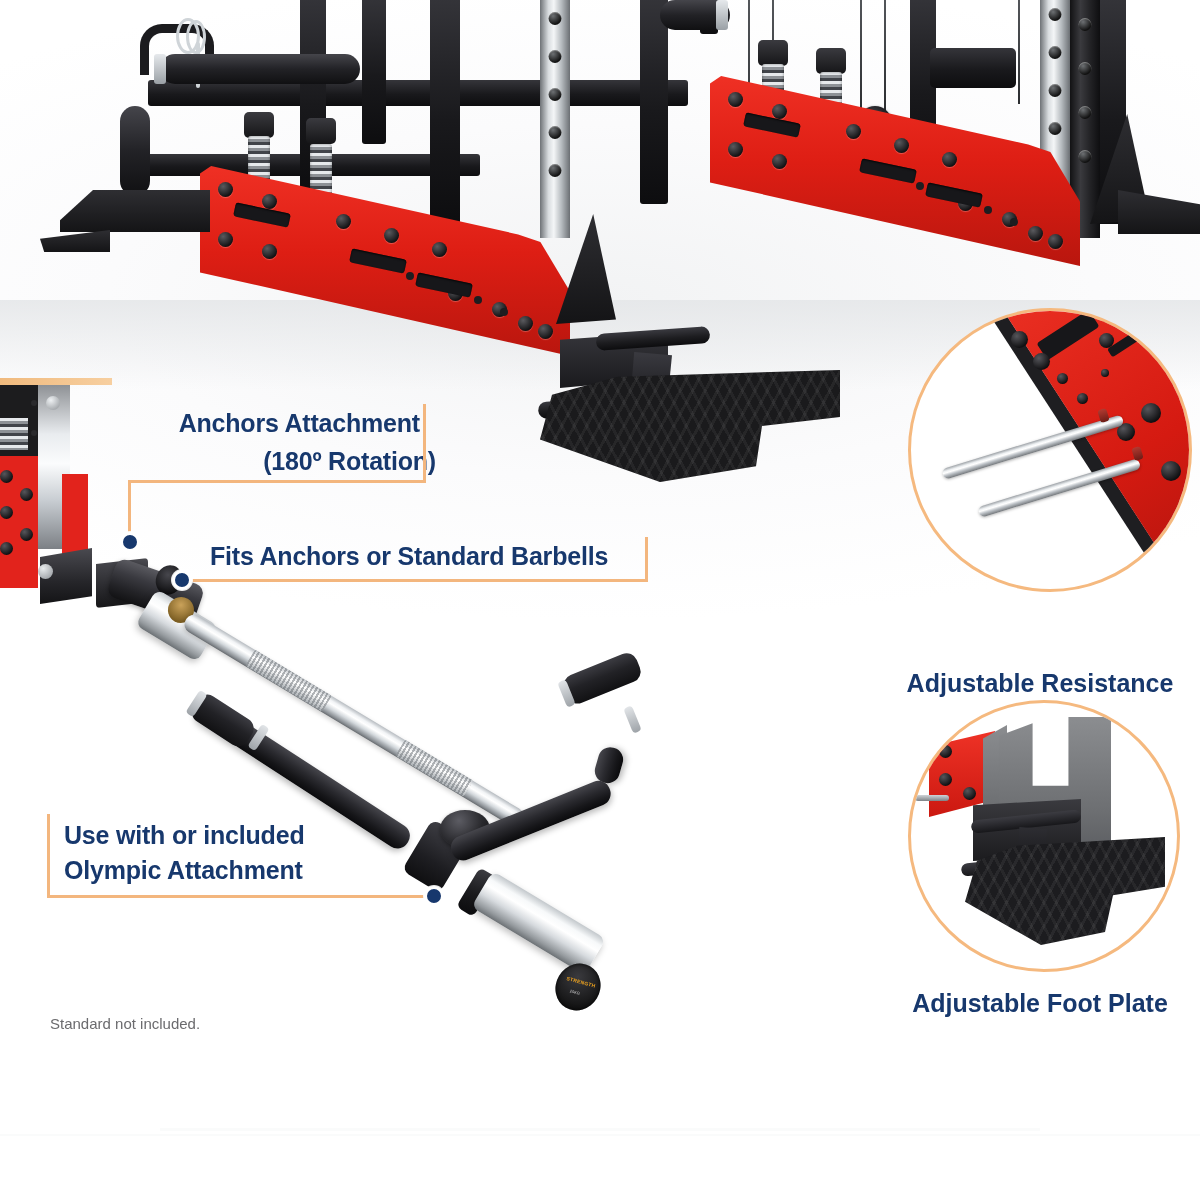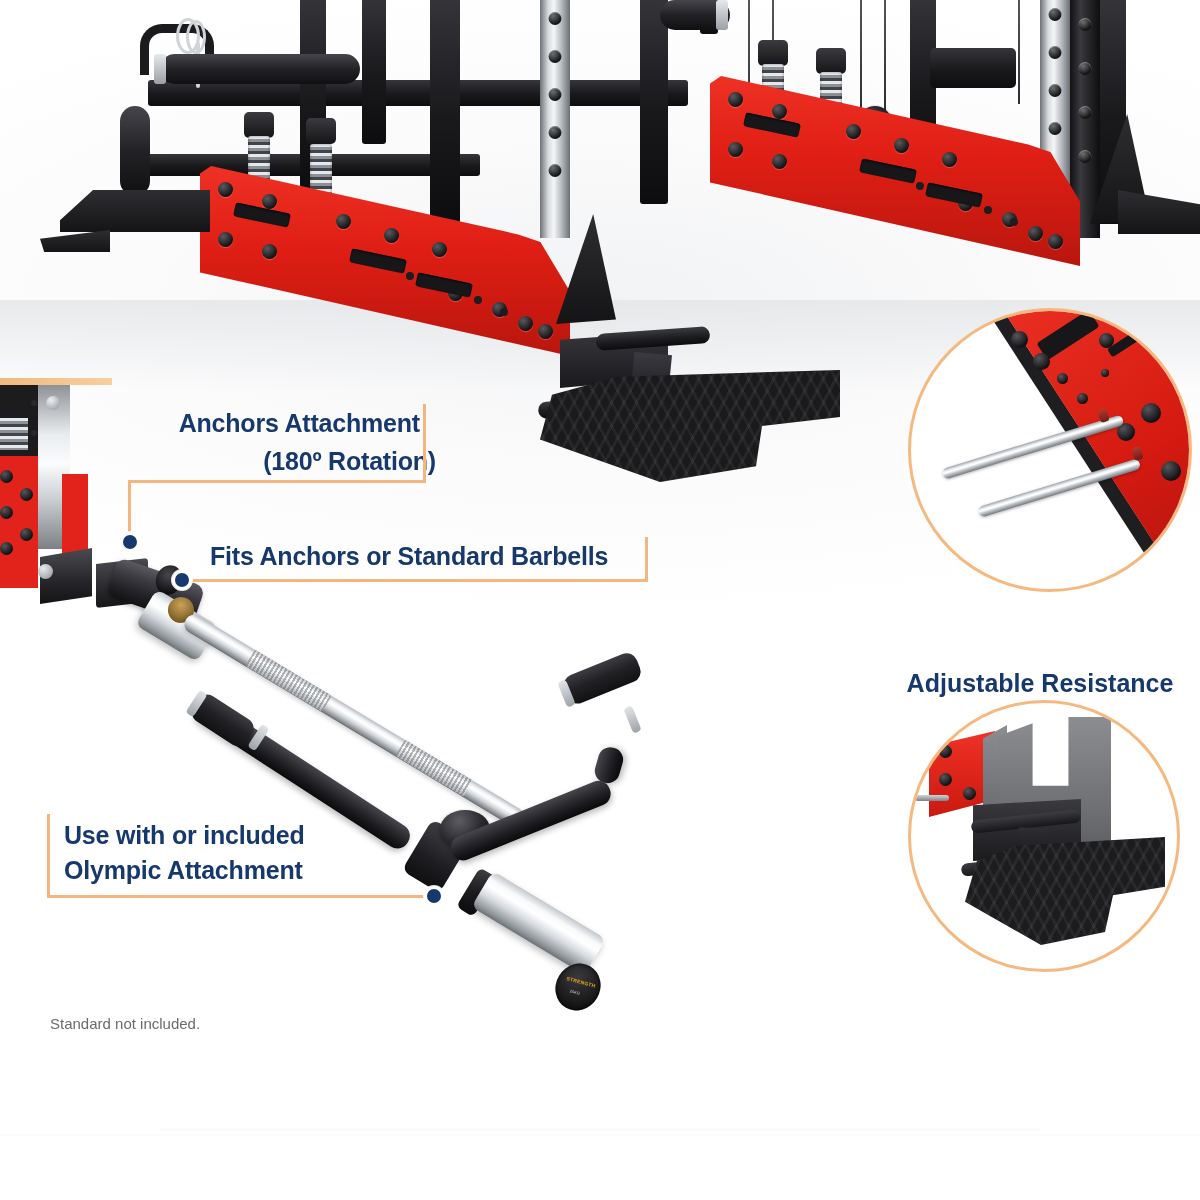--- a/index.html
+++ b/index.html
@@ -448,19 +448,22 @@
 
       <div class="i2-rail" style="left:60px;top:112px;width:110px;transform:rotate(-6deg);"></div>
       <div class="i2-rail" style="left:50px;top:154px;width:130px;transform:rotate(-6deg);"></div>
       <div class="abs" style="left:106px;top:124px;width:30px;height:44px;
           background:linear-gradient(180deg,#2e2e33,#131315);clip-path:polygon(8% 0,100% 5%,90% 100%,0 94%);"></div>
 
       <div class="i2-plate" style="left:54px;top:134px;width:200px;height:108px;
            clip-path:polygon(6% 22%,26% 8%,100% 0,100% 46%,74% 54%,70% 88%,38% 100%,0 60%);"></div>
     </div>
   </div>
+  <div class="inset-cap" style="left:880px;top:988px;width:320px;">
+    <div>Adjustable Foot Plate</div>
+  </div>
 
   <div class="disclaimer" style="left:50px;top:1015px;">Standard not included.</div>
 
   <div class="hairline" style="left:160px;top:1128px;width:880px;height:3px;"></div>
   <div class="hairline" style="left:0;top:1134px;width:1200px;height:2px;"></div>
 
 </div>
 
 </body></html>

